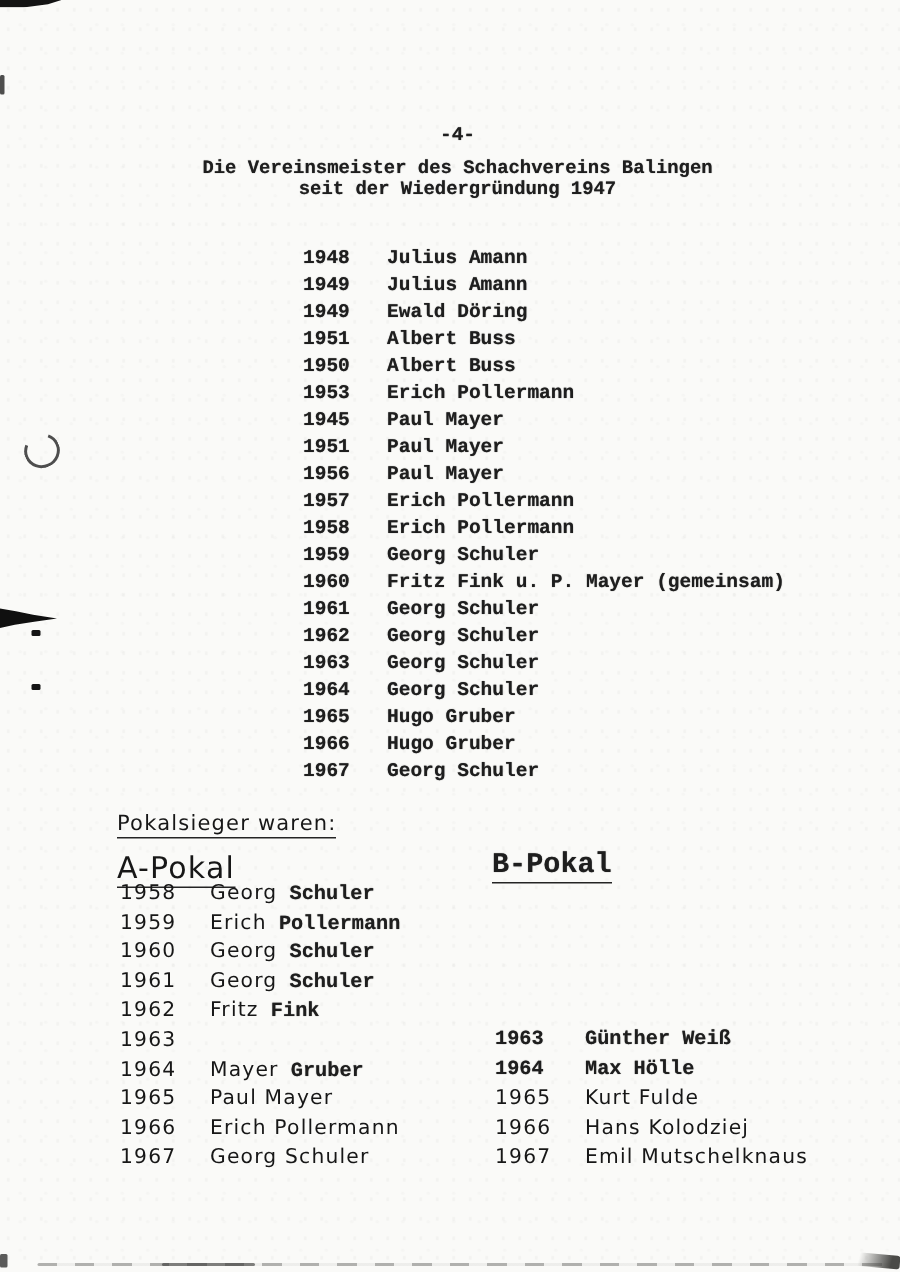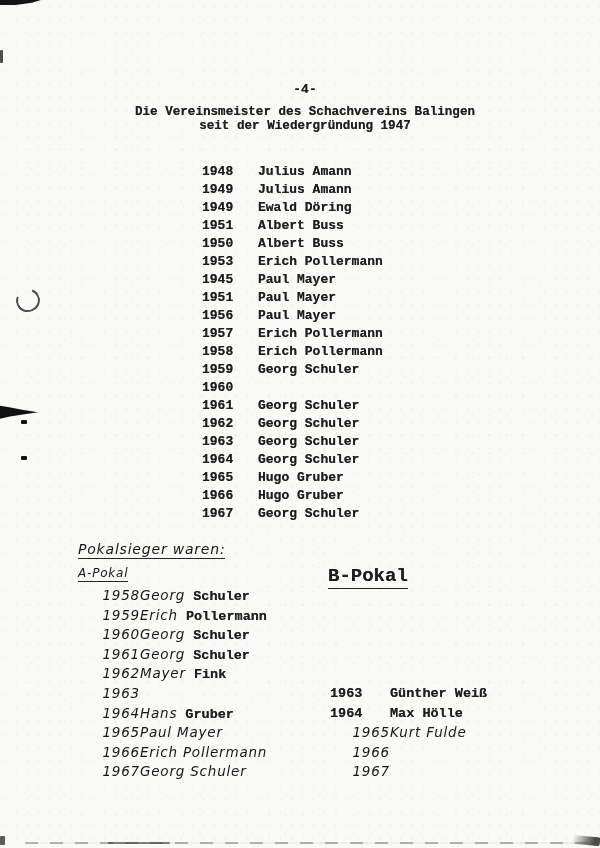--- a/index.html
+++ b/index.html
@@ -17,25 +17,23 @@
     color:#222;
   }
   .type{
     font-family:"Liberation Mono", monospace;
     font-weight:bold;
     color:#1e1e1e;
     text-shadow:0 0 0.6px rgba(30,30,30,0.75);
   }
   .hand{
     font-family:"DejaVu Sans", cursive, sans-serif;
-    font-style:italic;
     font-weight:500;
     letter-spacing:0.8px;
     color:#171717;
-    text-align:right;
   }
   .underline{border-bottom:1.6px solid #242424;padding-bottom:1px;display:inline-block;}
 
   .page-number{
     position:absolute;top:82px;left:0;width:610px;
     text-align:center;font-size:13px;
   }
   .title{
     position:absolute;top:106px;left:5px;width:600px;
     text-align:center;font-size:12.6px;line-height:13.5px;
@@ -46,21 +44,21 @@
   #champions-list{left:202px;top:163px;width:360px;font-size:13px;}
   #champions-list .row{height:18px;line-height:18px;}
   #champions-list .year{width:56px;}
 
   .pokal .row{height:19.6px;line-height:19.6px;font-size:13.5px;}
   .pokal .year{width:60px;font-size:13.5px;}
   #a-pokal-list{left:80px;top:586px;width:330px;}
   #b-pokal-list{left:330px;top:684px;width:270px;}
 
   .cup-heading{position:absolute;left:78px;top:541px;font-size:14px;}
-  .a-pokal-heading{position:absolute;left:78px;top:566px;font-size:12px;}
+  .a-pokal-heading{position:absolute;left:78px;top:566px;font-size:20px;}
   .b-pokal-heading{position:absolute;left:328px;top:565px;font-size:19px;}
 
   
   .art{position:absolute;}
   .art-top-edge{left:0;top:0;width:41px;height:5px;background:#141414;
     clip-path:polygon(0 0,100% 0,78% 55%,38% 100%,0 100%);}
   .art-left-tick{left:0;top:50px;width:3px;height:13px;background:#2f2f2f;opacity:.85;border-radius:1px;}
   .art-punch-hole{left:16px;top:289px;width:20px;height:19px;border-radius:50%;
     border:2.6px solid #3c3c3c;border-top-color:transparent;
     transform:rotate(-24deg);opacity:.9;}
@@ -144,20 +142,21 @@
       <div class="row">
         <span class="year type">1958</span>
         <span class="name type">Erich Pollermann</span>
       </div>
       <div class="row">
         <span class="year type">1959</span>
         <span class="name type">Georg Schuler</span>
       </div>
       <div class="row">
         <span class="year type">1960</span>
+        <span class="name type">Fritz Fink u. P. Mayer (gemeinsam)</span>
       </div>
       <div class="row">
         <span class="year type">1961</span>
         <span class="name type">Georg Schuler</span>
       </div>
       <div class="row">
         <span class="year type">1962</span>
         <span class="name type">Georg Schuler</span>
       </div>
       <div class="row">
@@ -206,28 +205,28 @@
       <div class="row">
         <span class="year hand">1960</span>
         <span class="name"><span class="hand">Georg</span> <span class="type">Schuler</span></span>
       </div>
       <div class="row">
         <span class="year hand">1961</span>
         <span class="name"><span class="hand">Georg</span> <span class="type">Schuler</span></span>
       </div>
       <div class="row">
         <span class="year hand">1962</span>
-        <span class="name"><span class="hand">Mayer</span> <span class="type">Fink</span></span>
+        <span class="name"><span class="hand">Fritz</span> <span class="type">Fink</span></span>
       </div>
       <div class="row">
         <span class="year hand">1963</span>
       </div>
       <div class="row">
         <span class="year hand">1964</span>
-        <span class="name"><span class="hand">Hans</span> <span class="type">Gruber</span></span>
+        <span class="name"><span class="hand">Mayer</span> <span class="type">Gruber</span></span>
       </div>
       <div class="row">
         <span class="year hand">1965</span>
         <span class="name"><span class="hand">Paul Mayer</span></span>
       </div>
       <div class="row">
         <span class="year hand">1966</span>
         <span class="name"><span class="hand">Erich Pollermann</span></span>
       </div>
       <div class="row">
@@ -243,19 +242,21 @@
       <div class="row">
         <span class="year type">1964</span>
         <span class="name"><span class="type">Max Hölle</span></span>
       </div>
       <div class="row">
         <span class="year hand">1965</span>
         <span class="name"><span class="hand">Kurt Fulde</span></span>
       </div>
       <div class="row">
         <span class="year hand">1966</span>
+        <span class="name"><span class="hand">Hans Kolodziej</span></span>
       </div>
       <div class="row">
         <span class="year hand">1967</span>
+        <span class="name"><span class="hand">Emil Mutschelknaus</span></span>
       </div>
     </div>
 
 </div>
 
 </body></html>

